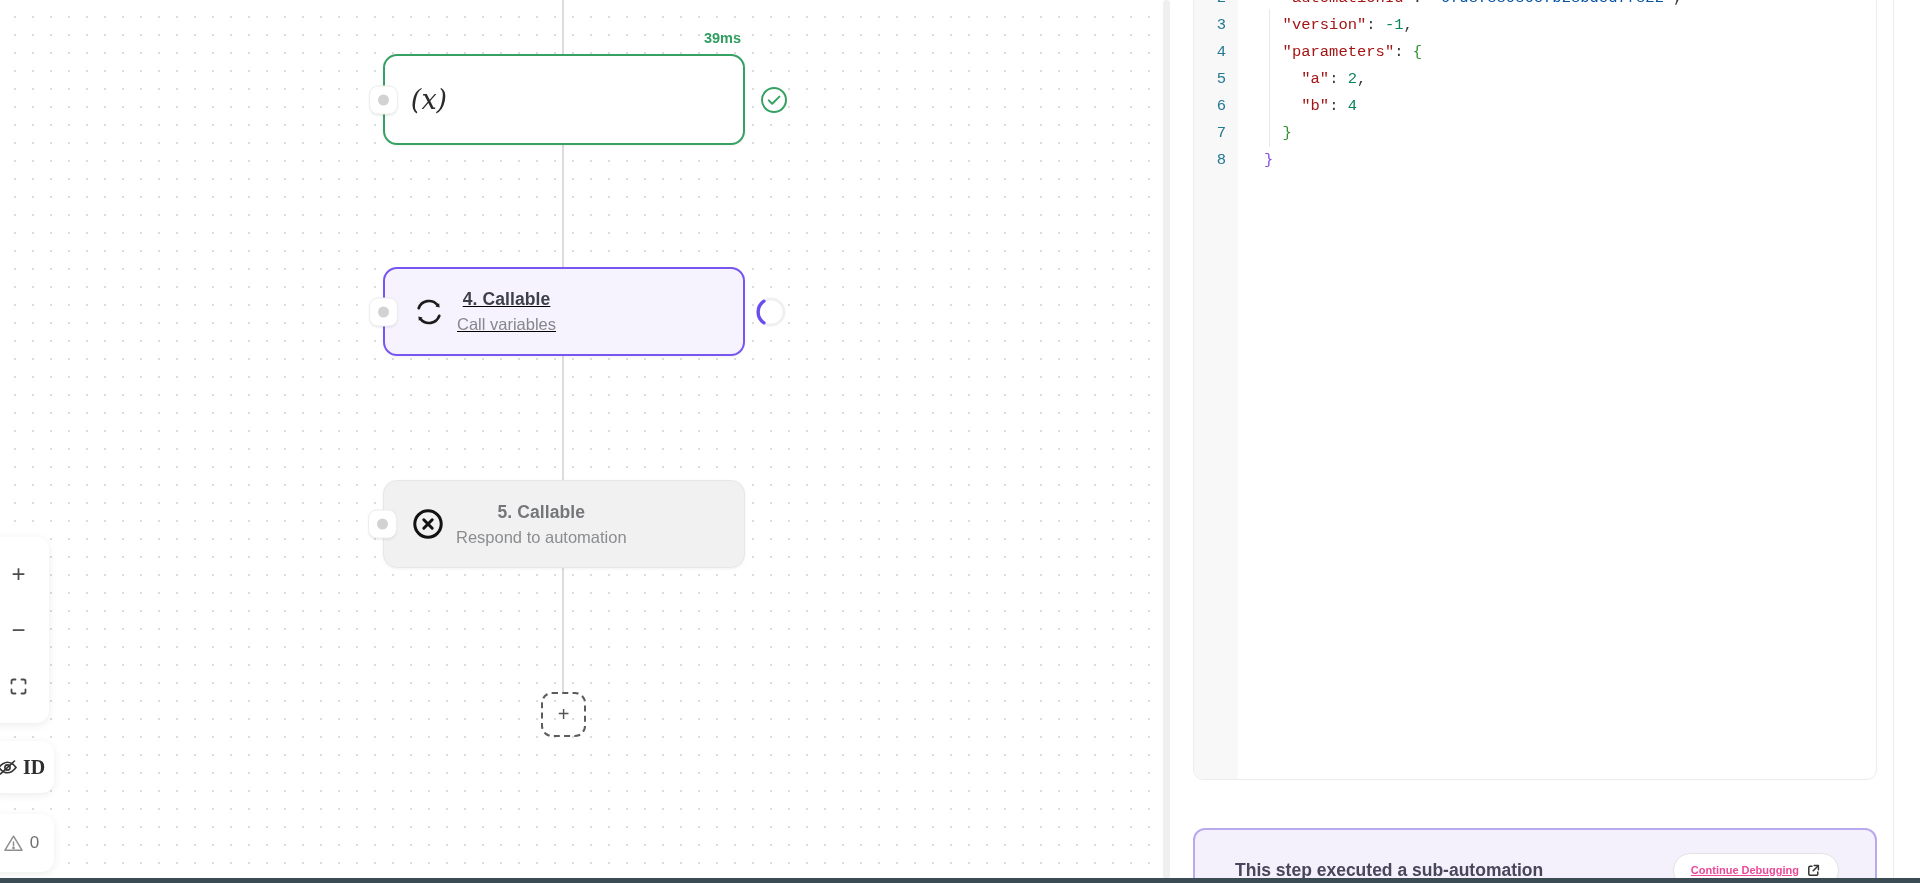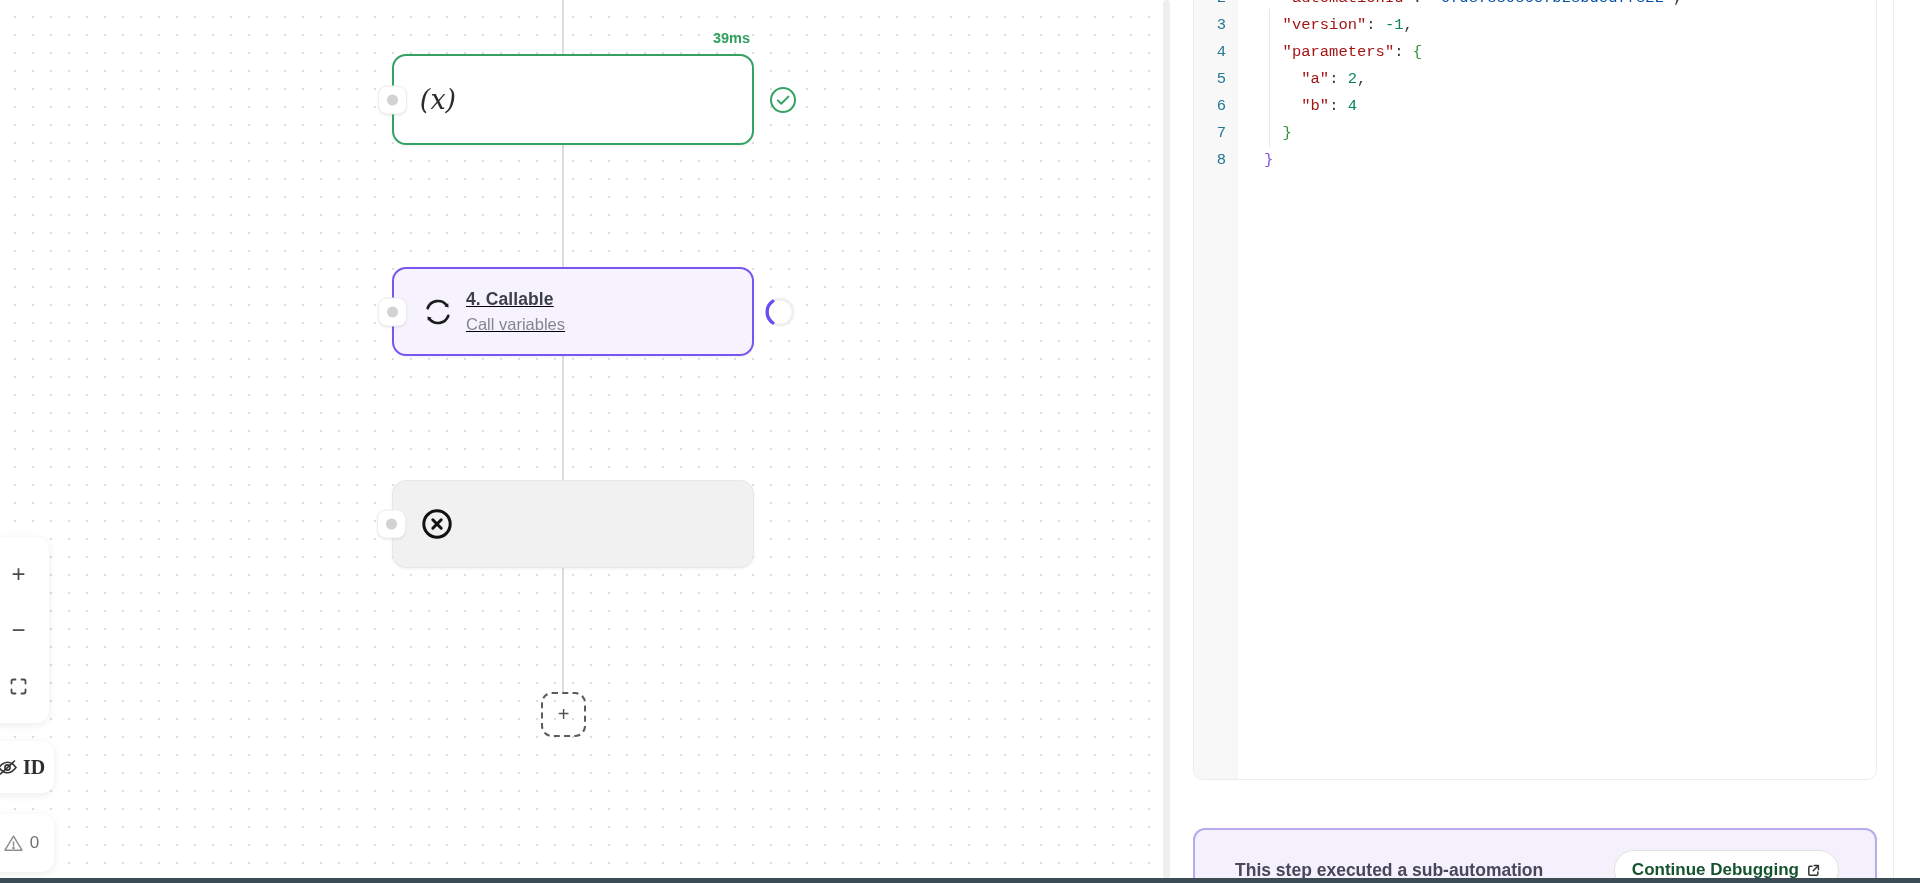--- a/index.html
+++ b/index.html
@@ -6,23 +6,23 @@
   html,body { width:1920px; height:883px; overflow:hidden; background:#fff;
     font-family:"Liberation Sans", sans-serif; }
   .stage { position:relative; width:1920px; height:883px; overflow:hidden; background:#fff; }
 
   
   .canvas { position:absolute; left:0; top:0; width:1163px; height:883px;
     background-image:radial-gradient(circle,#dcdcdc 1.3px, transparent 1.5px);
     background-size:18px 18px; background-position:6px 8px; }
   .connector { position:absolute; left:562px; top:0; width:2px; height:694px; background:#dcdcdc; }
 
-  .node { position:absolute; left:392px; width:362px; border-radius:14px;
+  .node { position:absolute; left:383px; width:362px; border-radius:14px;
     display:flex; align-items:center; padding-left:22px;
-    box-shadow:0 1px 3px rgba(0,0,0,.06); }
+    box-shadow:0 1px 3px rgba(0,0,0,.06);text-align:center; }
   .node-1 { top:54px; height:91px; background:#fff; border:2.5px solid #35a263; }
   .node-2 { top:267px; height:89px; background:#f6f3fe; border:2px solid #7857f0;text-decoration:underline; }
   .node-3 { top:480px; height:88px; background:#f1f1f1; border:1.5px solid #e7e7e7; }
 
   .handle { position:absolute; left:-16px; top:50%; transform:translateY(-50%);
     width:29px; height:29px; background:#fff; border:1px solid #ededed; border-radius:9px;
     box-shadow:0 1px 2px rgba(0,0,0,.07); display:flex; align-items:center; justify-content:center; }
   .handle .dot { width:11px; height:11px; border-radius:50%; background:#d2d2d2; }
 
   .node-icon { width:44px; display:flex; align-items:center; justify-content:center; flex:none; }
@@ -75,21 +75,21 @@
   .canvas-scrollbar { position:absolute; left:1163px; top:0; width:7px; height:879px;
     background:#efefef; border-radius:4px; }
 
   
   .banner { position:absolute; left:1193px; top:828px; width:684px; height:84px;
     background:#f4f1fc; border:2px solid #b9aaee; border-radius:12px;
     display:flex; align-items:center; justify-content:space-between; padding:0 36px 0 40px; }
   .banner-msg { font-size:17.5px; font-weight:700; color:#49455a; }
   .debug-btn { display:flex; align-items:center; gap:7px; background:#fff;
     border:1px solid #e2e2e2; border-radius:999px; padding:9px 17px; cursor:pointer; }
-  .debug-btn .lbl { font-size:17px; font-weight:700; color:#14532d; }
+  .debug-btn .lbl { font-size:11px; font-weight:700; color:#ec4899; text-decoration:underline; }
 
   .bottom-bar { position:absolute; left:0; top:878px; width:1920px; height:5px; background:#3b4c54; }
 
   svg { display:block; }
 </style>
 </head>
 <body>
 
 <div class="stage">
 
@@ -138,20 +138,24 @@
 
     <div class="node node-3">
       <div class="handle">
           <div class="dot"></div>
         </div>
       <div class="node-icon">
         <svg width="36" height="36" viewBox="0 0 36 36" fill="none">
           <circle cx="18" cy="18" r="13.2" stroke="#121212" stroke-width="3"></circle>
           <path d="M13.8 13.8 L22.2 22.2 M22.2 13.8 L13.8 22.2" stroke="#121212" stroke-width="3" stroke-linecap="round"></path>
         </svg>
+      </div>
+      <div class="node-text">
+        <div class="node-title">5. Callable</div>
+        <div class="node-sub">Respond to automation</div>
       </div>
     </div>
 
     <div class="add-box">
       <span>+</span>
     </div>
 
     <div class="tool-panel tp-zoom">
       <button class="tool-btn">
           <span>+</span>

